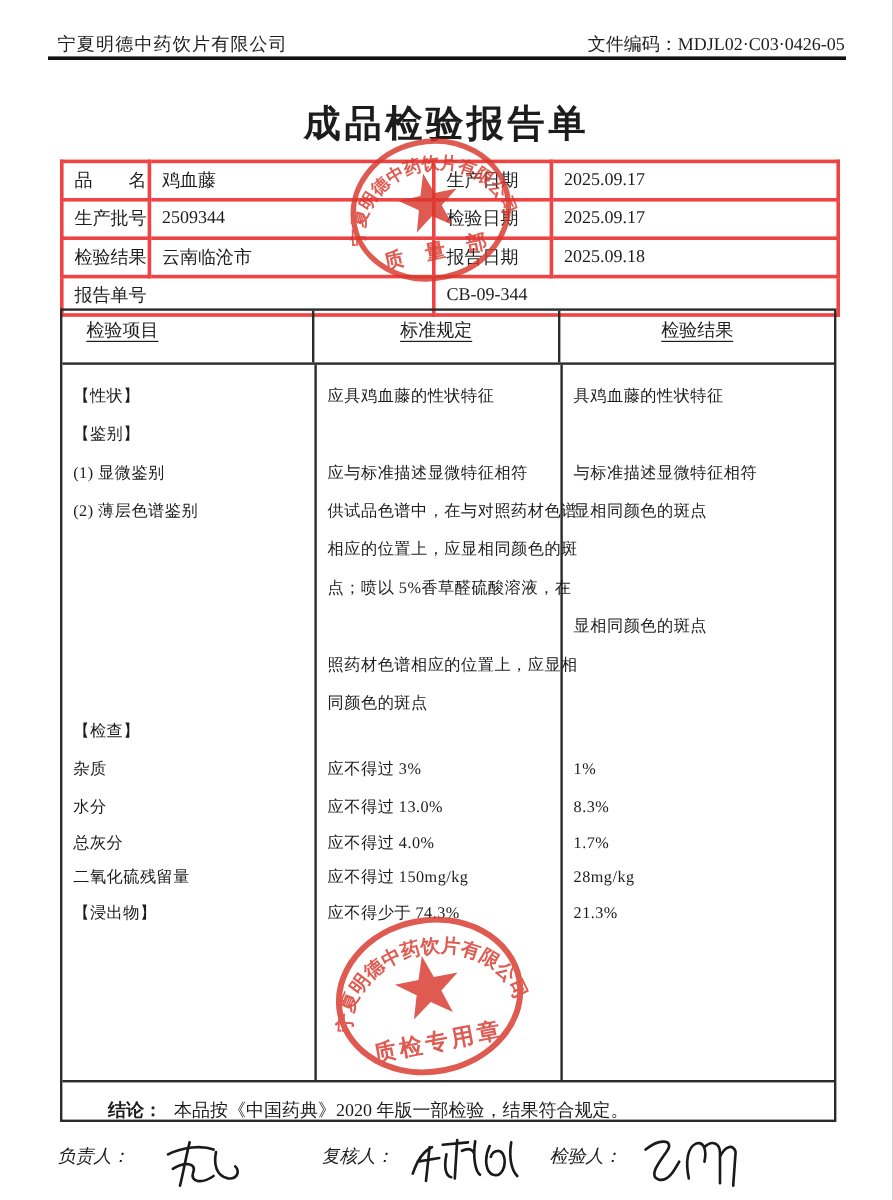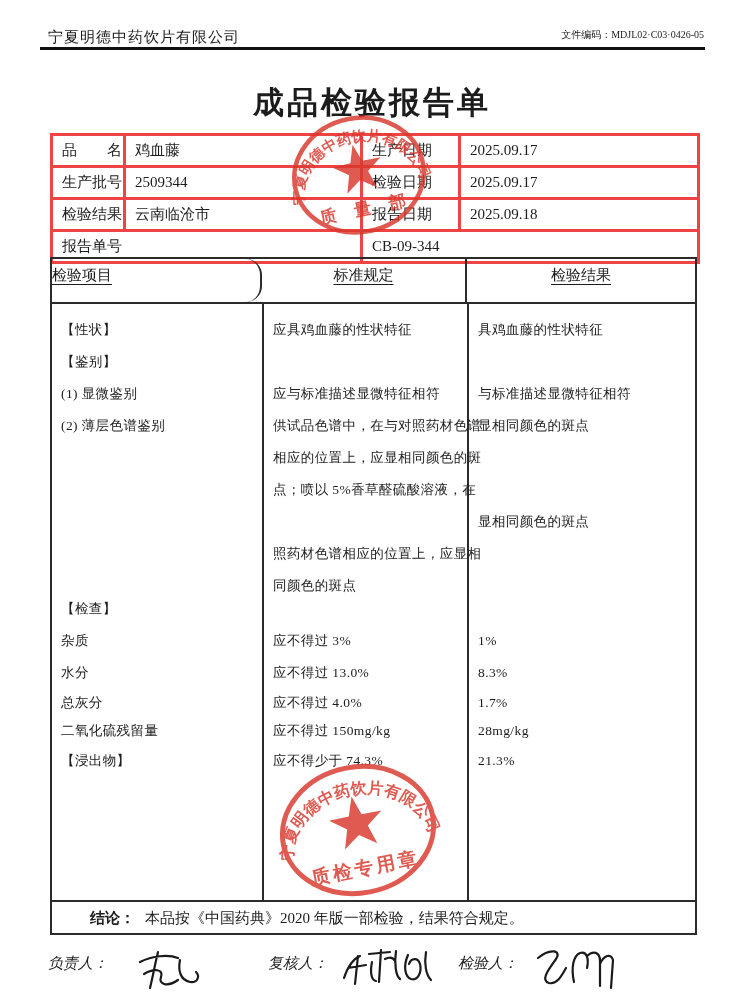--- a/index.html
+++ b/index.html
@@ -3,42 +3,42 @@
 <meta charset="utf-8">
 <style>
   html,body{margin:0;padding:0;background:#888;}
   .page{
     position:relative;width:744px;height:1000px;background:#ffffff;
     font-family:"Liberation Serif","DejaVu Serif",serif;color:#1c1c1c;
     overflow:hidden;margin:0 auto;
   }
   
   .co-name{position:absolute;left:48px;top:28px;font-size:15px;letter-spacing:1px;}
-  .doc-code{position:absolute;right:40px;top:28px;font-size:10px;}
+  .doc-code{position:absolute;right:40px;top:28px;font-size:15px;}
   .top-rule{position:absolute;left:40px;top:47px;width:665px;height:3px;background:#111;}
   
   .title{position:absolute;left:0;top:82px;width:744px;text-align:center;
     font-size:31px;font-weight:bold;letter-spacing:3px;}
   
   table.info{position:absolute;left:50px;top:133px;width:647px;border-collapse:collapse;table-layout:fixed;}
   table.info td{border:3px solid #ef4444;height:29px;font-size:15px;padding:0 0 0 9px;vertical-align:middle;}
   table.info td.val{}
   
   .rtable{position:absolute;left:50px;top:257px;width:643px;height:674px;border:2px solid #2b2b2b;}
   .rhead{display:flex;height:43px;border-bottom:2px solid #2b2b2b;}
   .rbody{display:flex;height:596px;border-bottom:2px solid #2b2b2b;position:relative;}
   .c1{width:210px;border-right:2px solid #2b2b2b;position:relative;}
   .c2{width:203px;border-right:2px solid #2b2b2b;position:relative;}
   .c3{flex:1;position:relative;}
   .rhead .hcell{display:flex;align-items:flex-start;padding-top:7px;font-size:15px;}
   .rhead .hcell span{text-decoration:underline;text-underline-offset:4px;}
-  .rhead .c1{justify-content:flex-start;padding-left:0;box-sizing:border-box;border-radius:16px;}
+  .rhead .c1{justify-content:flex-start;padding-left:20px;box-sizing:border-box;}
   .rhead .c2,.rhead .c3{justify-content:center;}
   .line{position:absolute;left:9px;font-size:13.5px;letter-spacing:.4px;white-space:nowrap;line-height:17px;}
-  .rfoot{display:flex;align-items:center;height:33px;font-size:15px;padding-left:38px;box-sizing:border-box;}
+  .rfoot{display:flex;align-items:flex-end;height:33px;font-size:15px;padding-left:38px;box-sizing:border-box;}
   .rfoot b{margin-right:10px;}
   
   .stamp{position:absolute;opacity:.82;}
   .stamp svg{display:block;}
   
   .sigrow{position:absolute;left:0;top:944px;width:744px;height:56px;font-style:italic;}
   .siglabel{position:absolute;top:10px;font-size:15px;}
   .sig{position:absolute;top:0;}
   .sig path{fill:none;stroke:#1a1a1a;stroke-width:2.2;stroke-linecap:round;stroke-linejoin:round;}
 </style>

